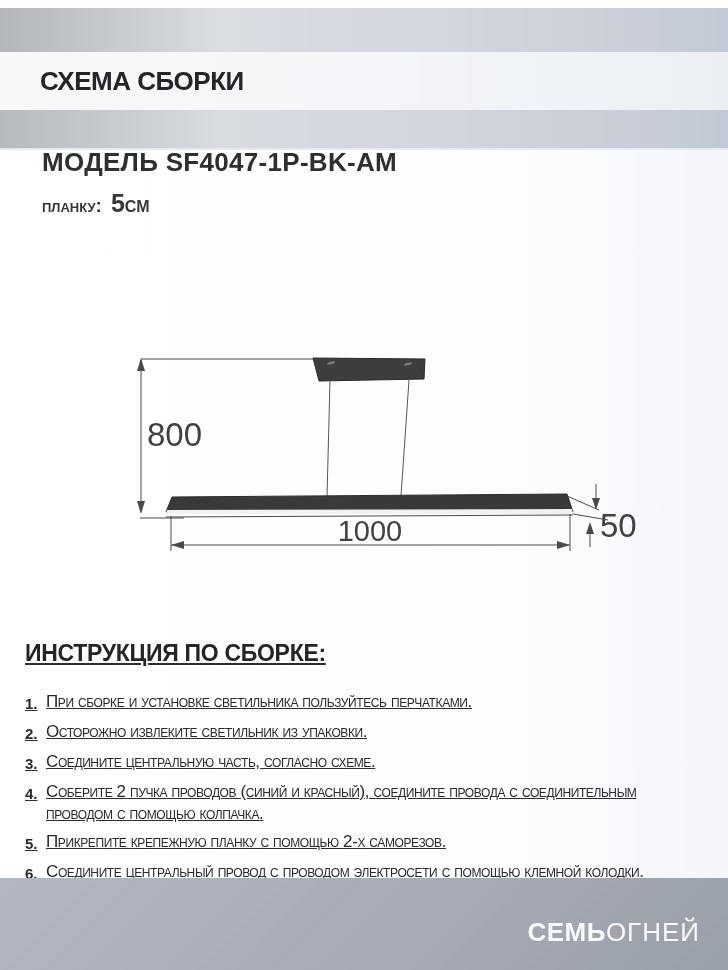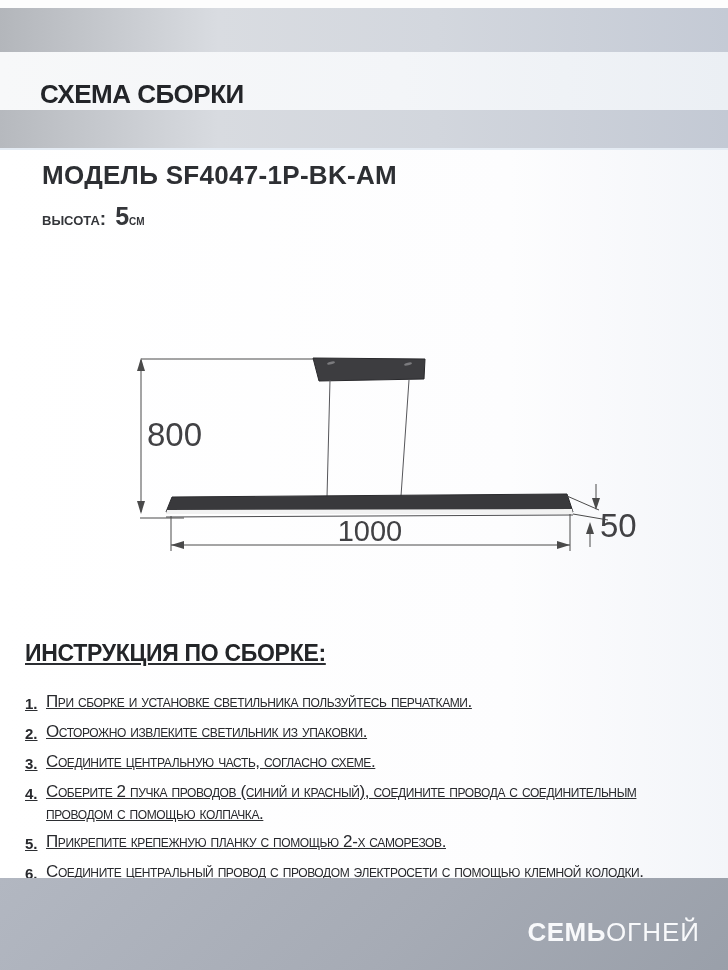--- a/index.html
+++ b/index.html
@@ -15,37 +15,37 @@
   }
   
   .band-white-top { position: absolute; left: 0; top: 0; width: 728px; height: 8px; background: #fdfdfd; }
   .band-silver-1 {
     position: absolute; left: 0; top: 8px; width: 728px; height: 44px;
     background: linear-gradient(90deg, #b3b6bb 0%, #d9dce1 30%, #d3d7de 60%, #c4cad5 100%);
   }
   .title-band {
     position: absolute; left: 0; top: 52px; width: 728px; height: 58px;
     background: linear-gradient(90deg, #f7f8f9 0%, #f3f5f8 55%, #ebeff4 100%);
-    display: flex; align-items: flex-end; padding-left: 40px;
+    display: flex; align-items: center; padding-left: 40px;
   }
   .title-band h1 {
     font-size: 26px; font-weight: 700; letter-spacing: -0.5px; color: #232529;
   }
   .band-silver-2 {
     position: absolute; left: 0; top: 110px; width: 728px; height: 40px;
     background: linear-gradient(90deg, #b6b9be 0%, #d8dbe0 30%, #d2d6dd 60%, #c3c9d4 100%);
     border-bottom: 2px solid #e4ebf3;
   }
   
-  .model { position: absolute; left: 42px; top: 160px; }
+  .model { position: absolute; left: 42px; top: 147px; }
   .model h2 { font-size: 26px; font-weight: 700; letter-spacing: 0.3px; color: #2d2f33; margin-bottom: 11px; }
   .spec-row { line-height: 28px; white-space: nowrap; color: #34363a; }
   .spec-label { font-variant: small-caps; font-size: 19px; font-weight: 600; margin-right: 9px; }
   .spec-value { font-size: 25px; font-weight: 600; }
-  .spec-unit  { font-variant: small-caps; font-size: 14px; font-weight: 600; }
+  .spec-unit  { font-variant: small-caps; font-size: 23px; font-weight: 600; }
   
   .diagram { position: absolute; left: 0; top: 330px; width: 728px; height: 250px; }
   .dim-text { font-family: "Liberation Sans", sans-serif; font-weight: 400; fill: #414144; }
   
   .instructions { position: absolute; left: 25px; top: 640px; width: 695px; text-decoration: underline; }
   .instructions h2 {
     font-size: 23px; font-weight: 700; letter-spacing: -0.3px; color: #232528; margin-bottom: 24px;
   }
   .instr-item { display: flex; line-height: 22px; margin-bottom: 6px; color: #28292d; }
   .instr-num {
@@ -74,21 +74,21 @@
   <div class="band-white-top"></div>
   <div class="band-silver-1"></div>
   <div class="title-band">
     <h1>СХЕМА СБОРКИ</h1>
   </div>
   <div class="band-silver-2"></div>
 
   <section class="model">
     <h2>МОДЕЛЬ SF4047-1P-BK-AM</h2>
     <div class="spec-row">
-      <span class="spec-label">высота:</span><span class="spec-value">5</span><span class="spec-unit">см</span>
+      <span class="spec-label">планку:</span><span class="spec-value">5</span><span class="spec-unit">см</span>
     </div>
   </section>
 
   <svg class="diagram" viewBox="0 0 728 250" width="728" height="250">
 
     <polygon points="313,28 425,29 424,49 319,51" fill="#3d3d40" stroke="#29292c" stroke-width="1"></polygon>
     <ellipse cx="331" cy="33" rx="4" ry="1.4" fill="#7b7b7e" transform="rotate(-14 331 33)"></ellipse>
     <ellipse cx="408" cy="34" rx="4" ry="1.4" fill="#7b7b7e" transform="rotate(-14 408 34)"></ellipse>
 
     <line x1="330" y1="50" x2="327" y2="167" stroke="#56565a" stroke-width="1"></line>

